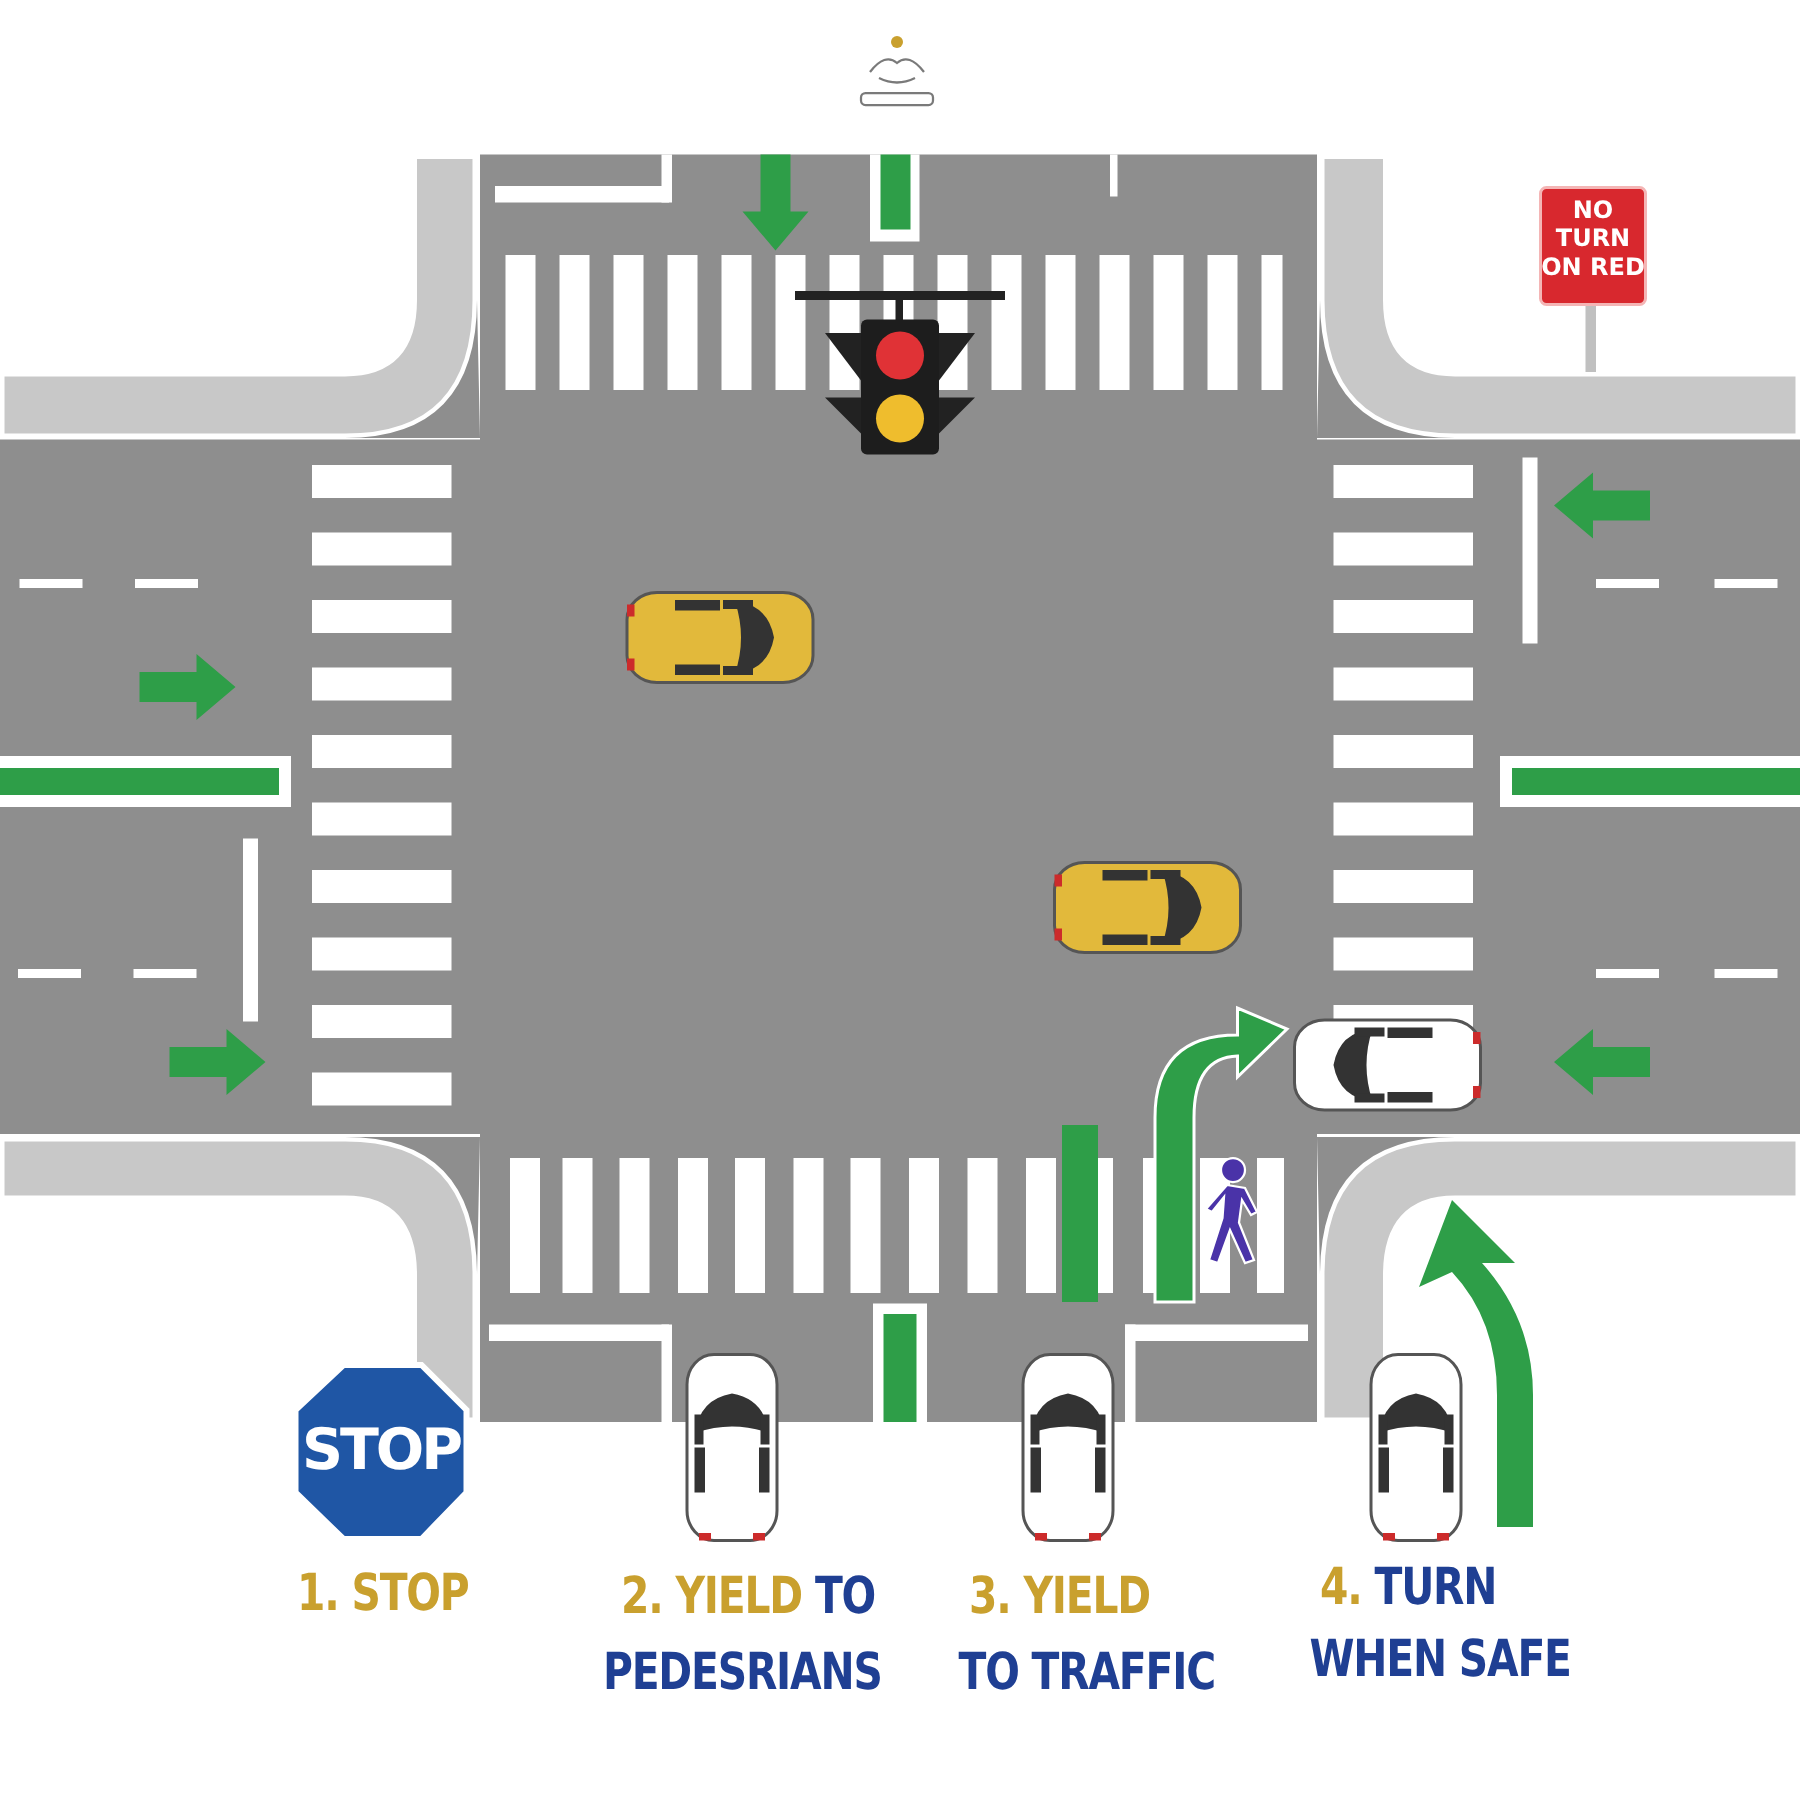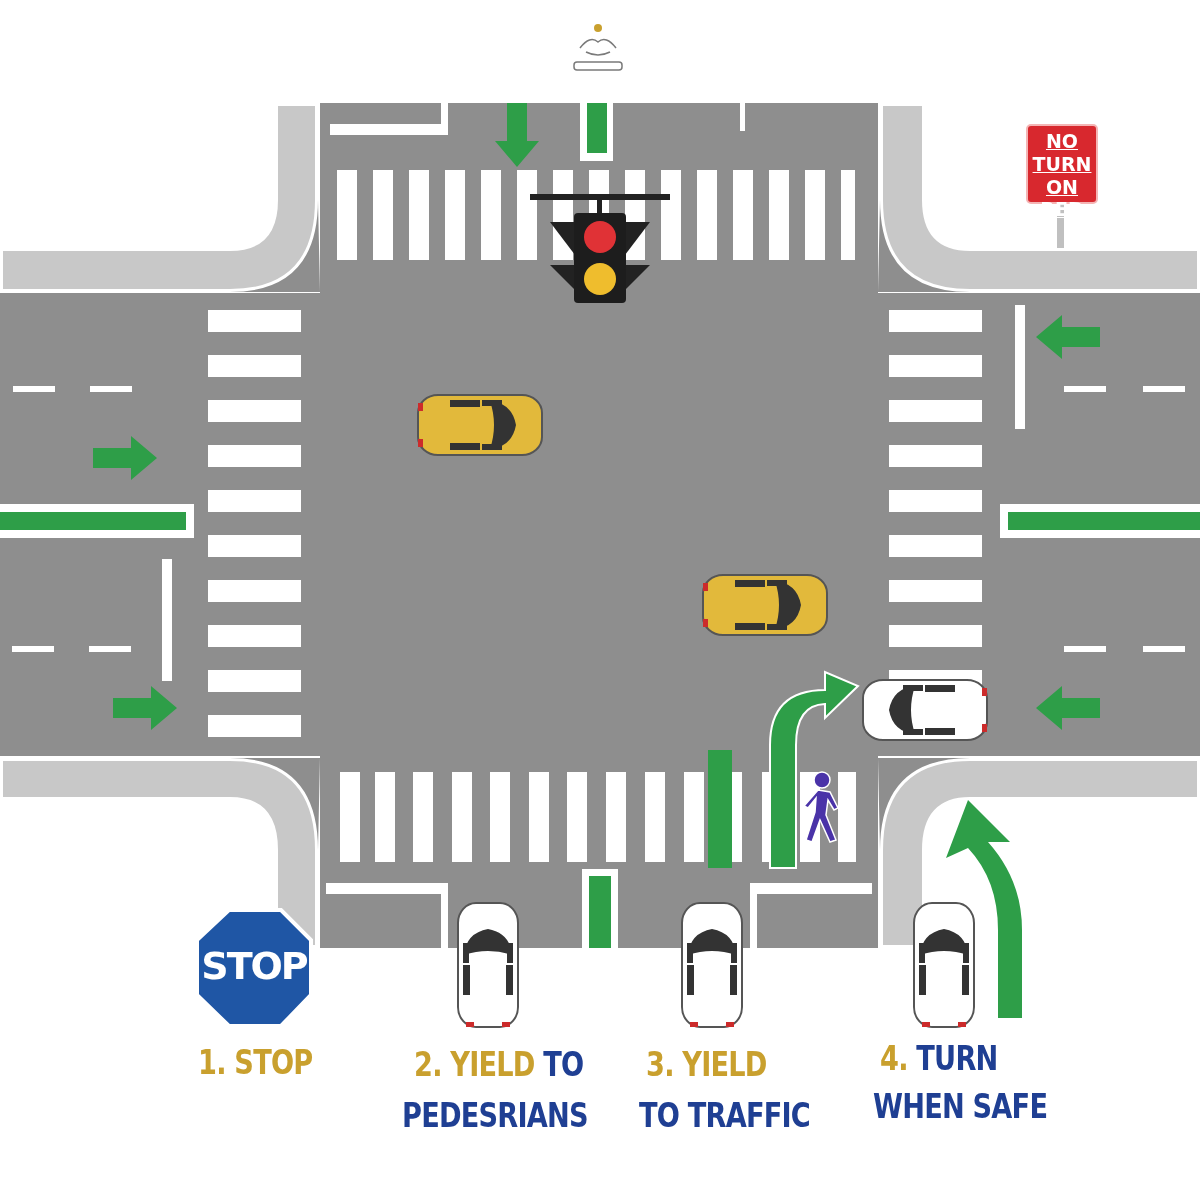--- a/index.html
+++ b/index.html
@@ -206,21 +206,21 @@
   <polygon points="229,910 281,910 311,940 311,995 281,1026 229,1026 197,995 197,940" fill="#1f56a5" stroke="#ffffff" stroke-width="4"></polygon>
 
   <g fill="none" stroke="#7a7a7a" stroke-width="1.5">
     <circle cx="598" cy="28" r="4" fill="#c9a02e" stroke="none"></circle>
     <path d="M580,48 Q590,35 598,42 Q606,35 616,48"></path>
     <path d="M586,52 Q598,58 610,52"></path>
     <rect x="574" y="62" width="48" height="8" rx="3"></rect>
   </g>
 </svg>
 
-<div class="sign-text" style="left:1027px;top:130px;width:70px;font-size:19px;line-height:1.2;text-decoration:underline;">
+<div class="sign-text" style="left:1027px;top:130px;width:70px;font-size:16px;line-height:1.2;">
   <div>NO</div>
   <div>TURN</div>
   <div>ON RED</div>
 </div>
 <div class="sign-text" style="left:197px;top:944px;width:114px;font-size:38px;letter-spacing:-2px;">STOP</div>
 
 <div class="label" style="left:198px;top:1040px;">
   <span class="gold">1.</span>
   <span class="gold">STOP</span>
 </div>

